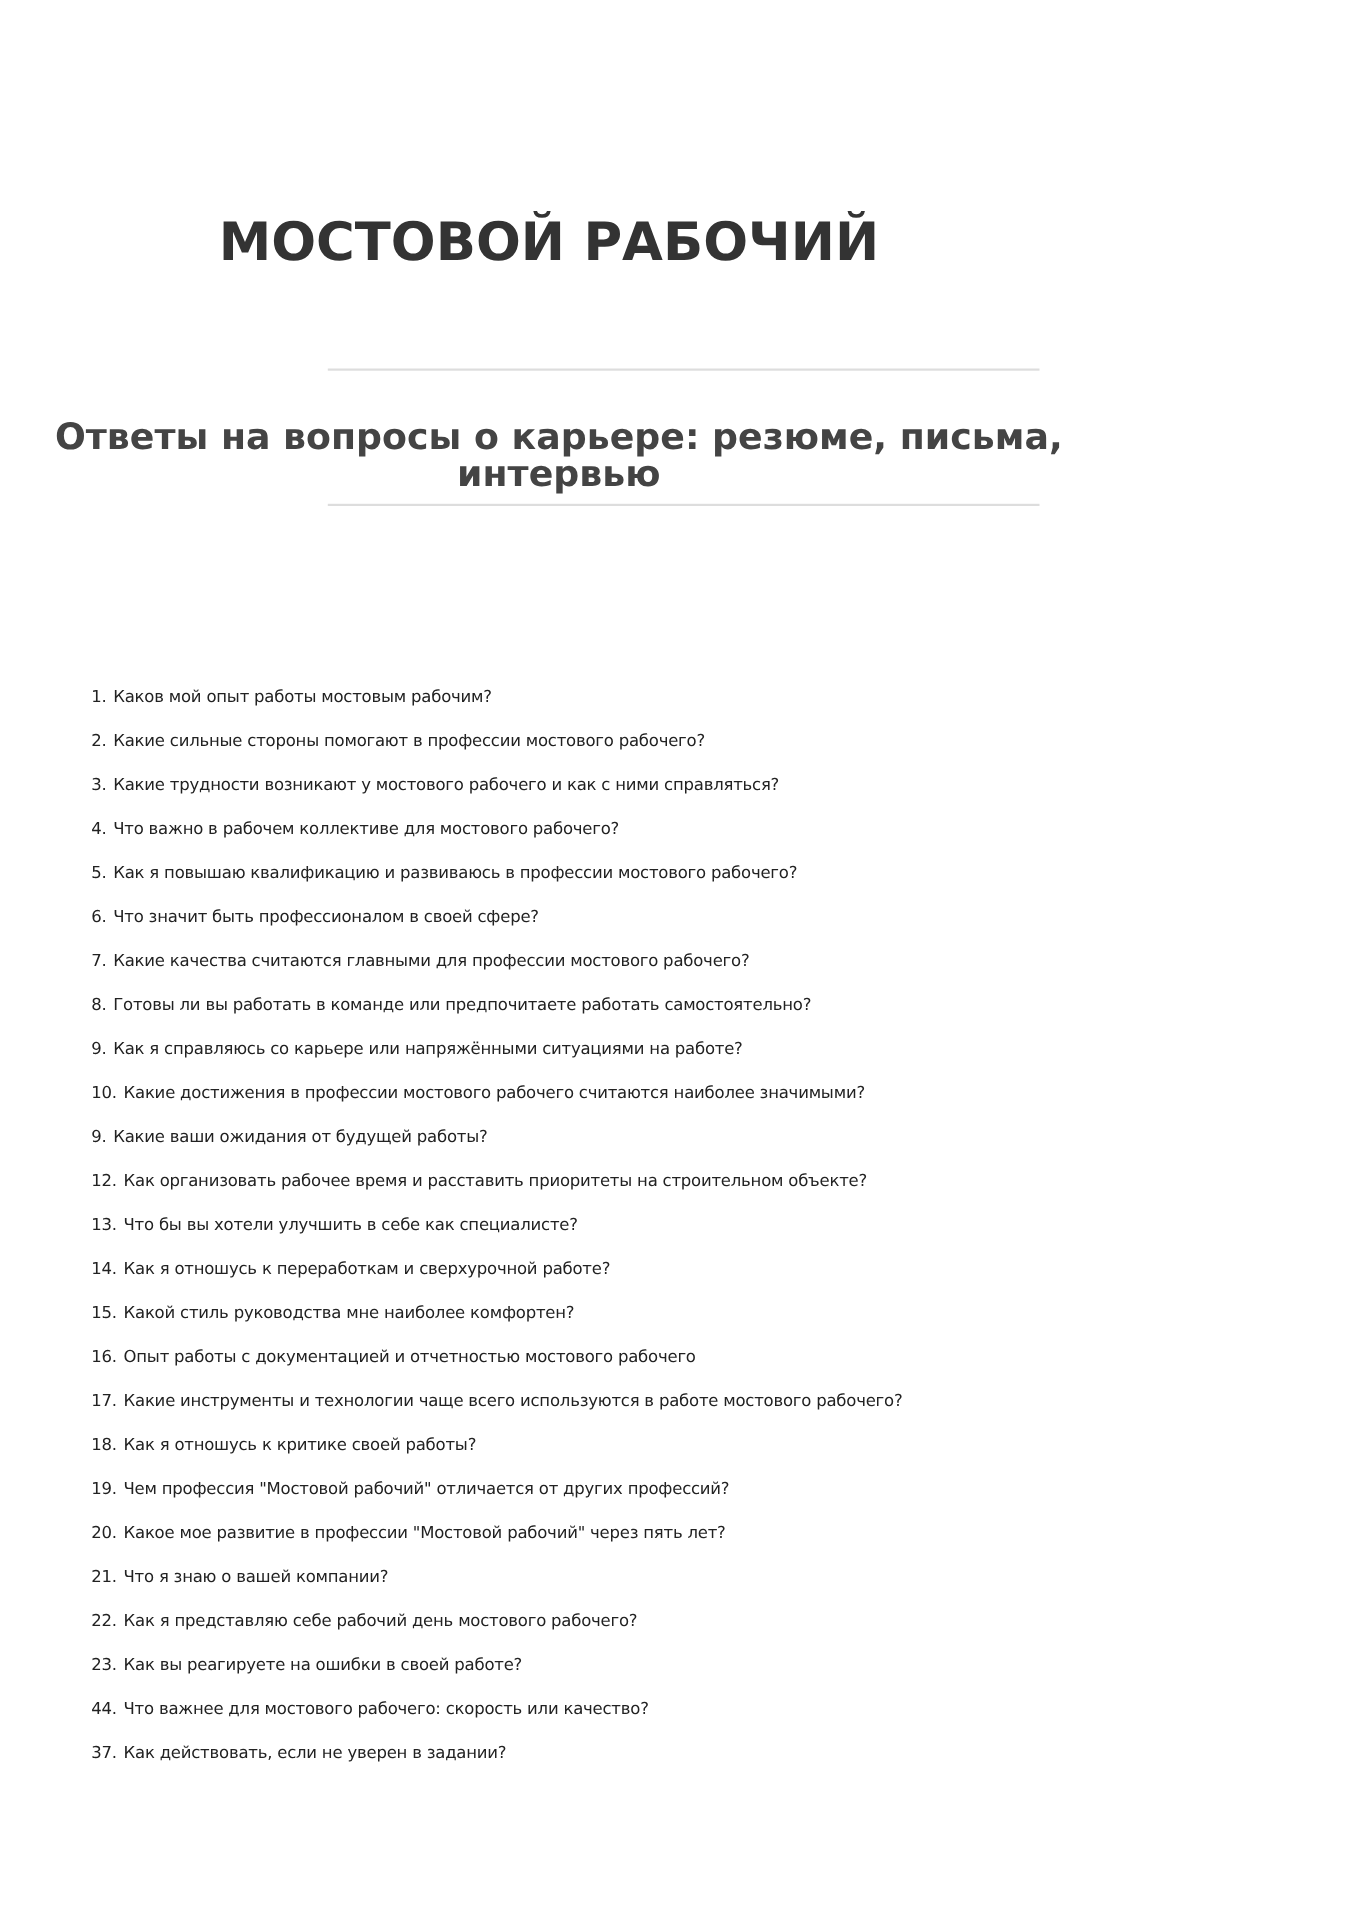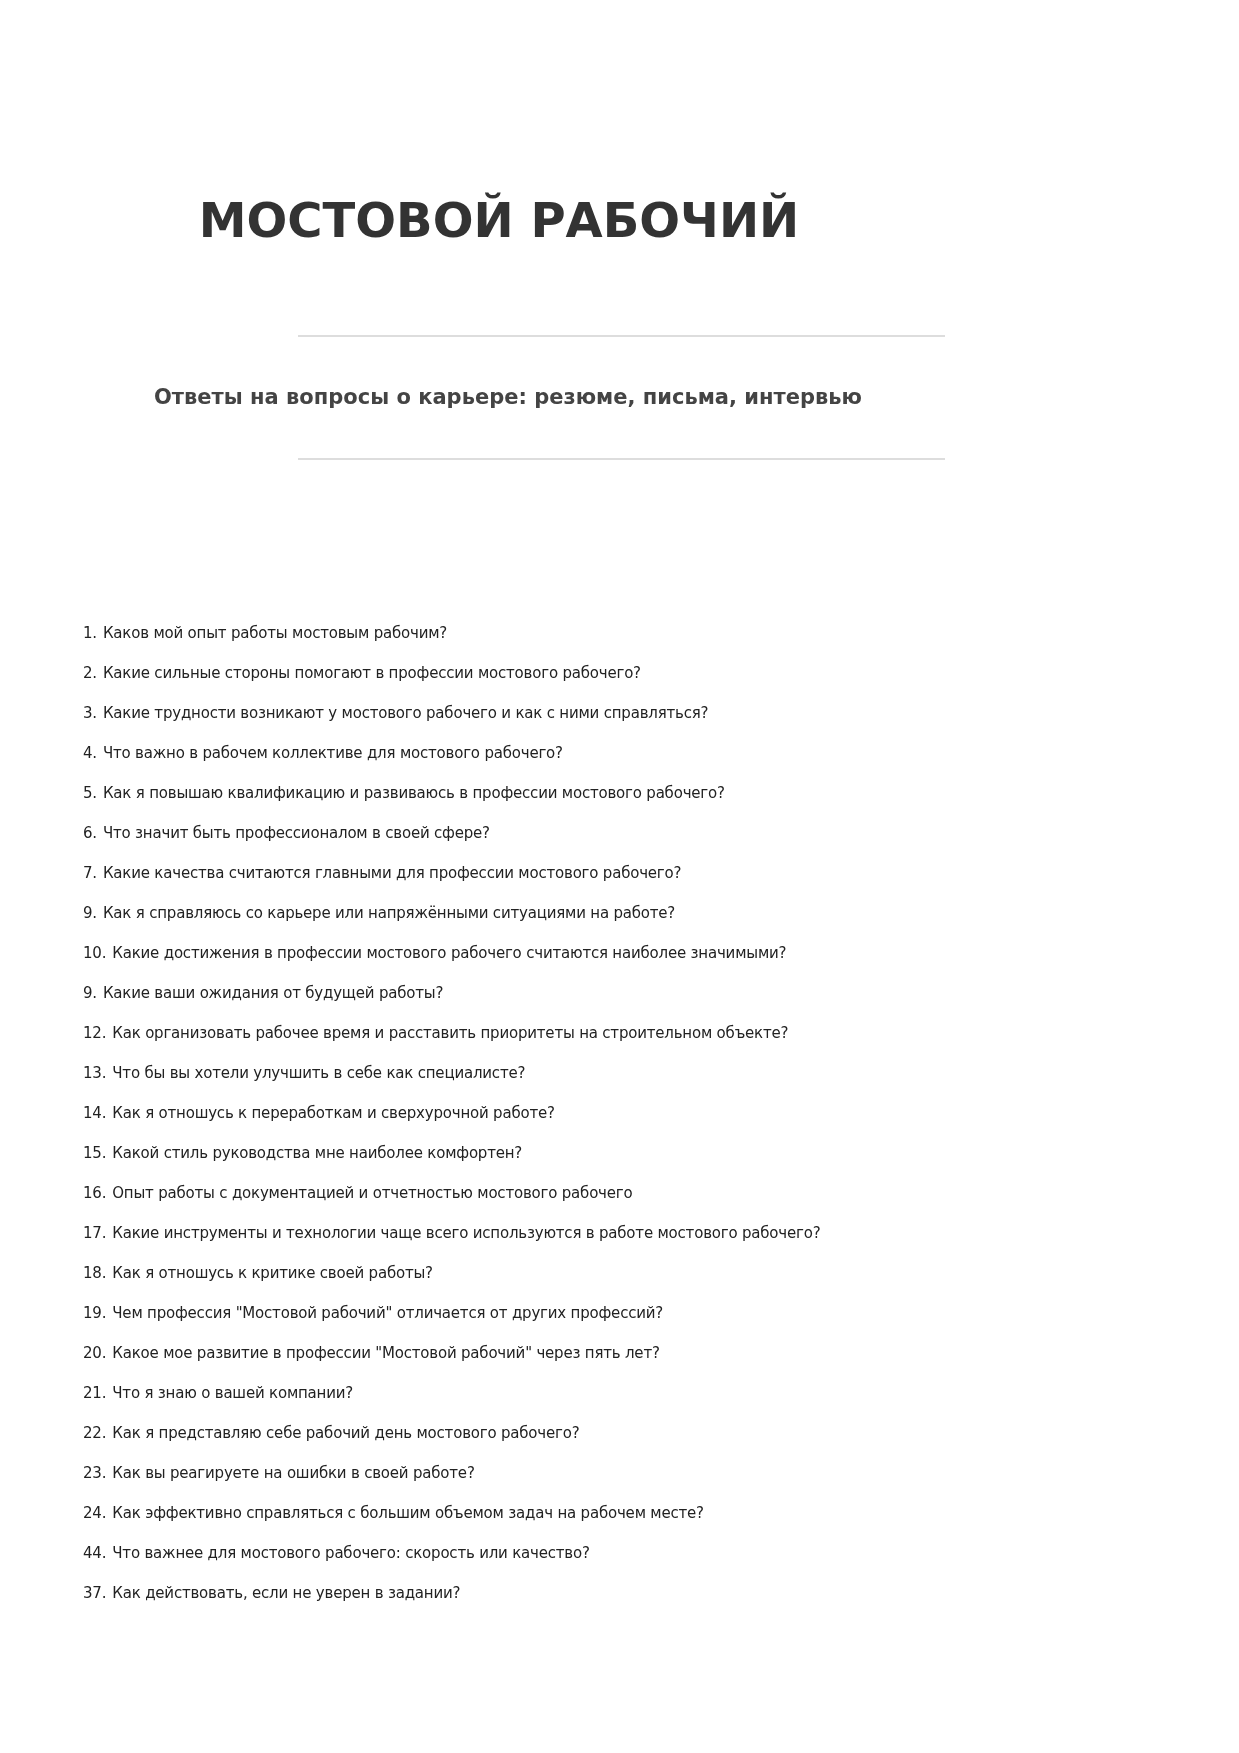--- a/index.html
+++ b/index.html
@@ -36,21 +36,21 @@
       border-top: 2px solid #dddddd;
     }
     .divider.top { top: 335px; }
     .divider.bottom { top: 458px; }
     .subtitle {
       position: absolute;
       top: 380px;
       left: 0;
       width: 1016px;
       text-align: center;
-      font-size: 21px;
+      font-size: 33px;
       font-weight: bold;
       color: #444444;
       line-height: 34px;
       margin: 0;
     }
     .question-list {
       position: absolute;
       top: 613px;
       left: 83px;
       width: 1080px;
@@ -83,31 +83,31 @@
 <div class="divider bottom"></div>
 
 <ol class="question-list">
   <li class="question-item"><span class="num">1.</span><span>Каков мой опыт работы мостовым рабочим?</span></li>
   <li class="question-item"><span class="num">2.</span><span>Какие сильные стороны помогают в профессии мостового рабочего?</span></li>
   <li class="question-item"><span class="num">3.</span><span>Какие трудности возникают у мостового рабочего и как с ними справляться?</span></li>
   <li class="question-item"><span class="num">4.</span><span>Что важно в рабочем коллективе для мостового рабочего?</span></li>
   <li class="question-item"><span class="num">5.</span><span>Как я повышаю квалификацию и развиваюсь в профессии мостового рабочего?</span></li>
   <li class="question-item"><span class="num">6.</span><span>Что значит быть профессионалом в своей сфере?</span></li>
   <li class="question-item"><span class="num">7.</span><span>Какие качества считаются главными для профессии мостового рабочего?</span></li>
+  <li class="question-item"><span class="num">8.</span><span>Готовы ли вы работать в команде или предпочитаете работать самостоятельно?</span></li>
   <li class="question-item"><span class="num">9.</span><span>Как я справляюсь со карьере или напряжёнными ситуациями на работе?</span></li>
   <li class="question-item"><span class="num">10.</span><span>Какие достижения в профессии мостового рабочего считаются наиболее значимыми?</span></li>
   <li class="question-item"><span class="num">9.</span><span>Какие ваши ожидания от будущей работы?</span></li>
   <li class="question-item"><span class="num">12.</span><span>Как организовать рабочее время и расставить приоритеты на строительном объекте?</span></li>
   <li class="question-item"><span class="num">13.</span><span>Что бы вы хотели улучшить в себе как специалисте?</span></li>
   <li class="question-item"><span class="num">14.</span><span>Как я отношусь к переработкам и сверхурочной работе?</span></li>
   <li class="question-item"><span class="num">15.</span><span>Какой стиль руководства мне наиболее комфортен?</span></li>
   <li class="question-item"><span class="num">16.</span><span>Опыт работы с документацией и отчетностью мостового рабочего</span></li>
   <li class="question-item"><span class="num">17.</span><span>Какие инструменты и технологии чаще всего используются в работе мостового рабочего?</span></li>
   <li class="question-item"><span class="num">18.</span><span>Как я отношусь к критике своей работы?</span></li>
   <li class="question-item"><span class="num">19.</span><span>Чем профессия "Мостовой рабочий" отличается от других профессий?</span></li>
   <li class="question-item"><span class="num">20.</span><span>Какое мое развитие в профессии "Мостовой рабочий" через пять лет?</span></li>
   <li class="question-item"><span class="num">21.</span><span>Что я знаю о вашей компании?</span></li>
   <li class="question-item"><span class="num">22.</span><span>Как я представляю себе рабочий день мостового рабочего?</span></li>
   <li class="question-item"><span class="num">23.</span><span>Как вы реагируете на ошибки в своей работе?</span></li>
-  <li class="question-item"><span class="num">24.</span><span>Как эффективно справляться с большим объемом задач на рабочем месте?</span></li>
   <li class="question-item"><span class="num">44.</span><span>Что важнее для мостового рабочего: скорость или качество?</span></li>
   <li class="question-item"><span class="num">37.</span><span>Как действовать, если не уверен в задании?</span></li>
 </ol>
 
 </body></html>

